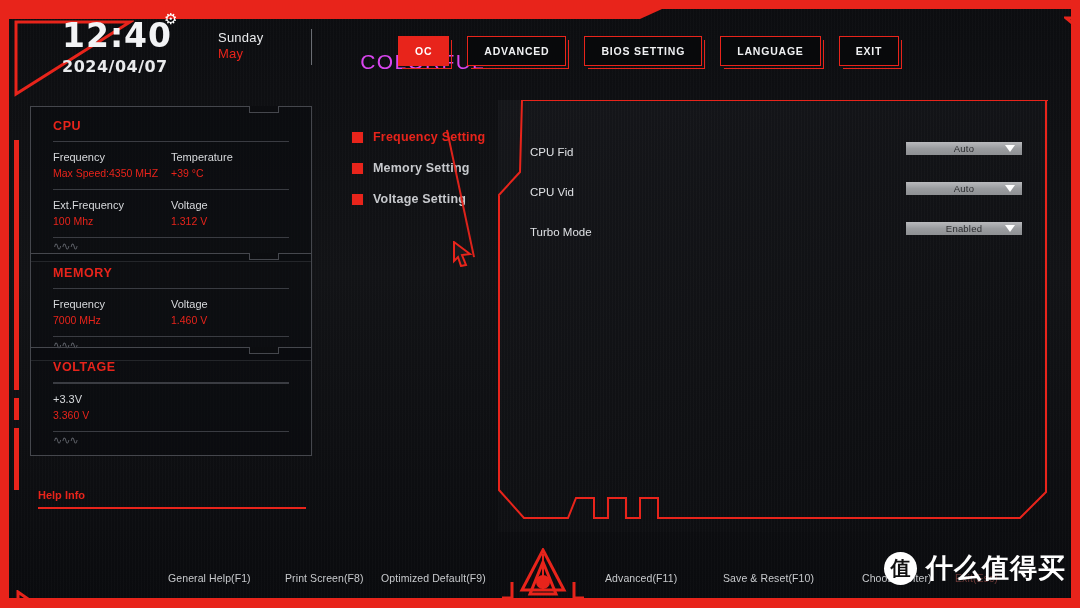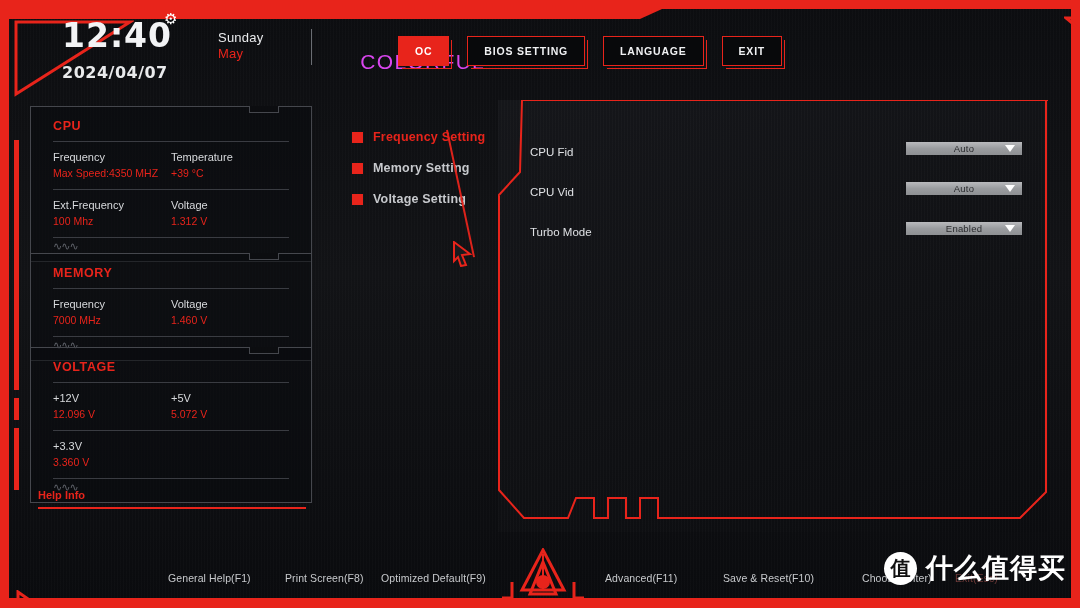--- a/index.html
+++ b/index.html
@@ -32,21 +32,21 @@
   .tri-bl { left:16px; bottom:18px; }
   .tri-br { right:16px; bottom:18px; }
 
   
   .header { position:absolute; left:0; top:9px; width:1080px; height:72px; }
   .clock-wrap { position:absolute; left:62px; top:12px; display:flex; align-items:flex-start;gap:36px; }
   .time-block { position:relative; }
   .time { font-family:"DejaVu Sans", sans-serif; font-size:33px; font-weight:700; color:#f2f3f5;
           letter-spacing:1px; line-height:30px; }
   .date { font-family:"DejaVu Sans", sans-serif; font-size:16px; font-weight:700; color:#e9eaec;
-          letter-spacing:.5px; line-height:20px; margin-top:12px; }
+          letter-spacing:.5px; line-height:20px; margin-top:6px; }
   .gear { position:absolute; left:102px; top:-10px; color:#fff; font-size:15px; line-height:15px; }
   .daymon { margin-left:10px; margin-top:10px; line-height:14px; }
   .day { font-size:13px; color:#e9eaec; letter-spacing:.2px; }
   .mon { font-size:13px; color:#e8241b; letter-spacing:.2px; margin-top:2px; }
   .vsep { width:1px; height:36px; background:#6a6d73; margin:8px 12px 0 12px; }
   .brand { margin-top:29px; font-size:21px; font-weight:400; color:#d946ef; letter-spacing:1.3px;
            position:relative; }
   .brand sup { font-size:9px; position:absolute; top:-2px; right:-8px; }
 
   
@@ -171,20 +171,21 @@
       <div class="mon">May</div>
     </div>
     <div class="vsep"></div>
     <div class="brand">
       <span>COLORFUL</span><sup>®</sup>
     </div>
   </div>
 
   <div class="topnav">
     <div class="nav-btn active">OC</div>
+    <div class="nav-btn">ADVANCED</div>
     <div class="nav-btn">BIOS SETTING</div>
     <div class="nav-btn">LANGUAGE</div>
     <div class="nav-btn">EXIT</div>
   </div>
 </div>
 
 <div class="card" id="card-cpu">
   <div class="notch"></div>
   <div class="card-title">CPU</div>
   <div class="divider"></div>
@@ -216,26 +217,20 @@
     <div class="val">1.460 V</div>
   </div>
   <div class="divider"></div>
   <div class="squiggle">∿∿∿</div>
 </div>
 
 <div class="card" id="card-voltage">
   <div class="notch"></div>
   <div class="card-title">VOLTAGE</div>
   <div class="divider"></div>
-  <div class="rowgrid">
-    <div class="lbl">+12V</div>
-    <div class="lbl">+5V</div>
-    <div class="val">12.096 V</div>
-    <div class="val">5.072 V</div>
-  </div>
   <div class="divider"></div>
   <div class="rowgrid">
     <div class="lbl">+3.3V</div>
     <div class="lbl"></div>
     <div class="val">3.360 V</div>
     <div class="val"></div>
   </div>
   <div class="divider"></div>
   <div class="squiggle">∿∿∿</div>
 </div>

